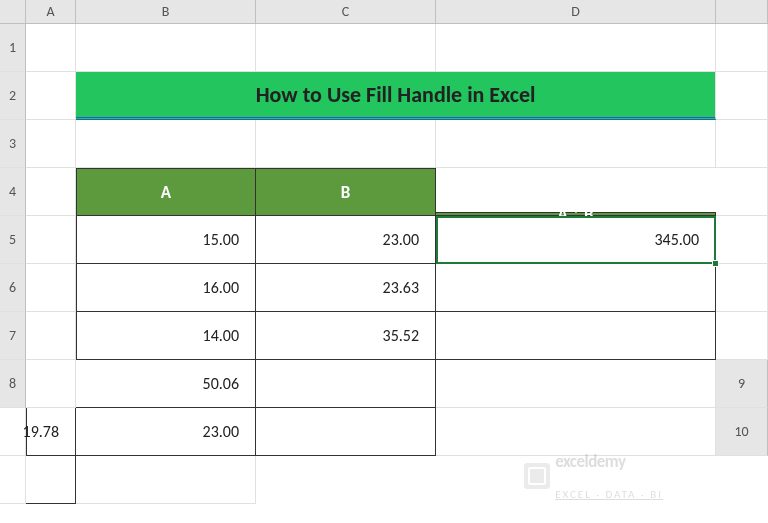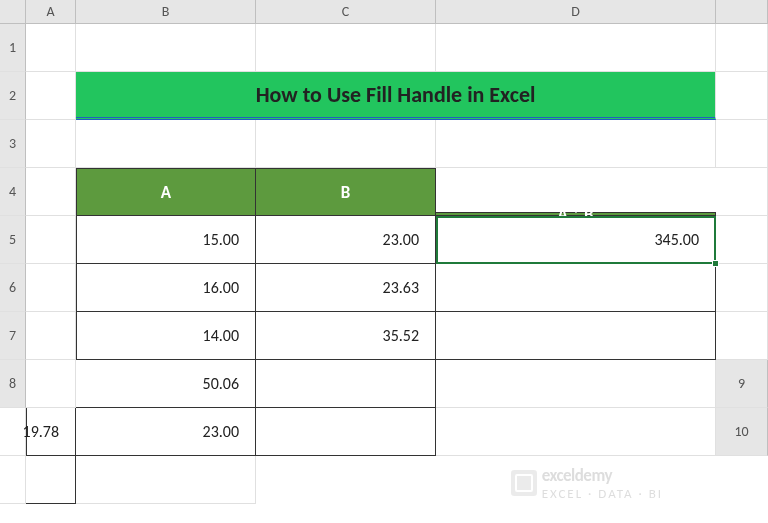--- a/index.html
+++ b/index.html
@@ -123,31 +123,33 @@
     .watermark-icon::before {
       content: "";
       position: absolute;
       top: 4px; left: 4px; right: 4px; bottom: 4px;
       border: 2px solid #fff;
       border-radius: 2px;
     }
     .watermark-text {
       display: flex;
       flex-direction: column;
+      gap: 16px;
     }
     .watermark-main {
       font-size: 17px;
       font-weight: bold;
       color: #888;
       letter-spacing: -0.5px;
     }
     .watermark-sub {
-      font-size: 13px;
+      font-size: 11px;
       color: #888;
       letter-spacing: 2px;
+      text-decoration: underline;
     }
   </style>
 </head>
 <body>
 
 <div class="spreadsheet">
 
   <div class="corner"></div>
   <div class="col-header">A</div>
   <div class="col-header">B</div>

